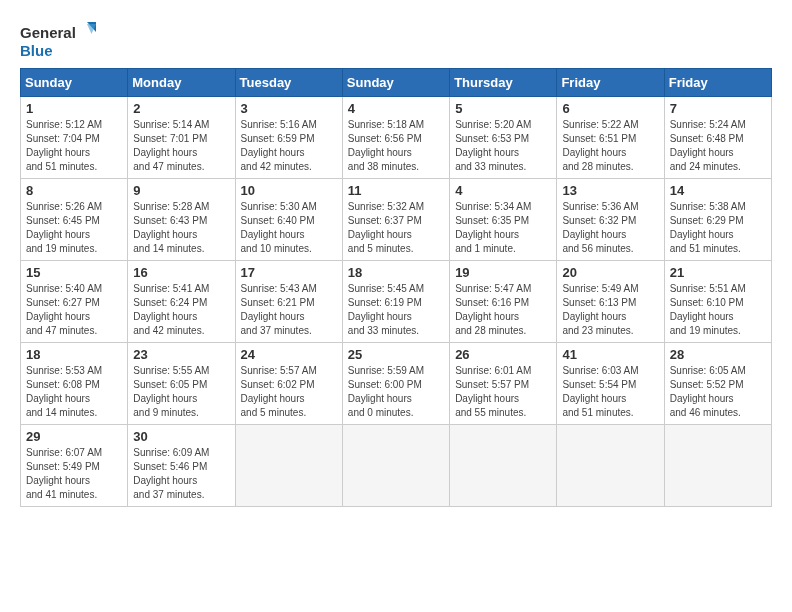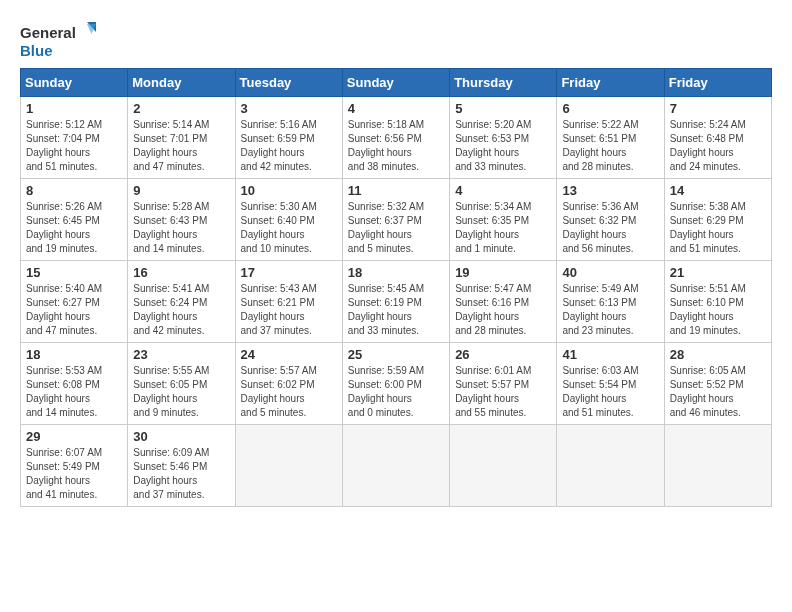--- a/index.html
+++ b/index.html
@@ -177,21 +177,21 @@
         </td>
         <td>
           <span class="day-num">18</span>
           <div class="day-info">Sunrise: 5:45 AM<br>Sunset: 6:19 PM<br>Daylight hours<br>and 33 minutes.</div>
         </td>
         <td>
           <span class="day-num">19</span>
           <div class="day-info">Sunrise: 5:47 AM<br>Sunset: 6:16 PM<br>Daylight hours<br>and 28 minutes.</div>
         </td>
         <td>
-          <span class="day-num">40</span>
+          <span class="day-num">20</span>
           <div class="day-info">Sunrise: 5:49 AM<br>Sunset: 6:13 PM<br>Daylight hours<br>and 23 minutes.</div>
         </td>
         <td>
           <span class="day-num">21</span>
           <div class="day-info">Sunrise: 5:51 AM<br>Sunset: 6:10 PM<br>Daylight hours<br>and 19 minutes.</div>
         </td>
       </tr>
       <tr>
         <td>
           <span class="day-num">18</span>

